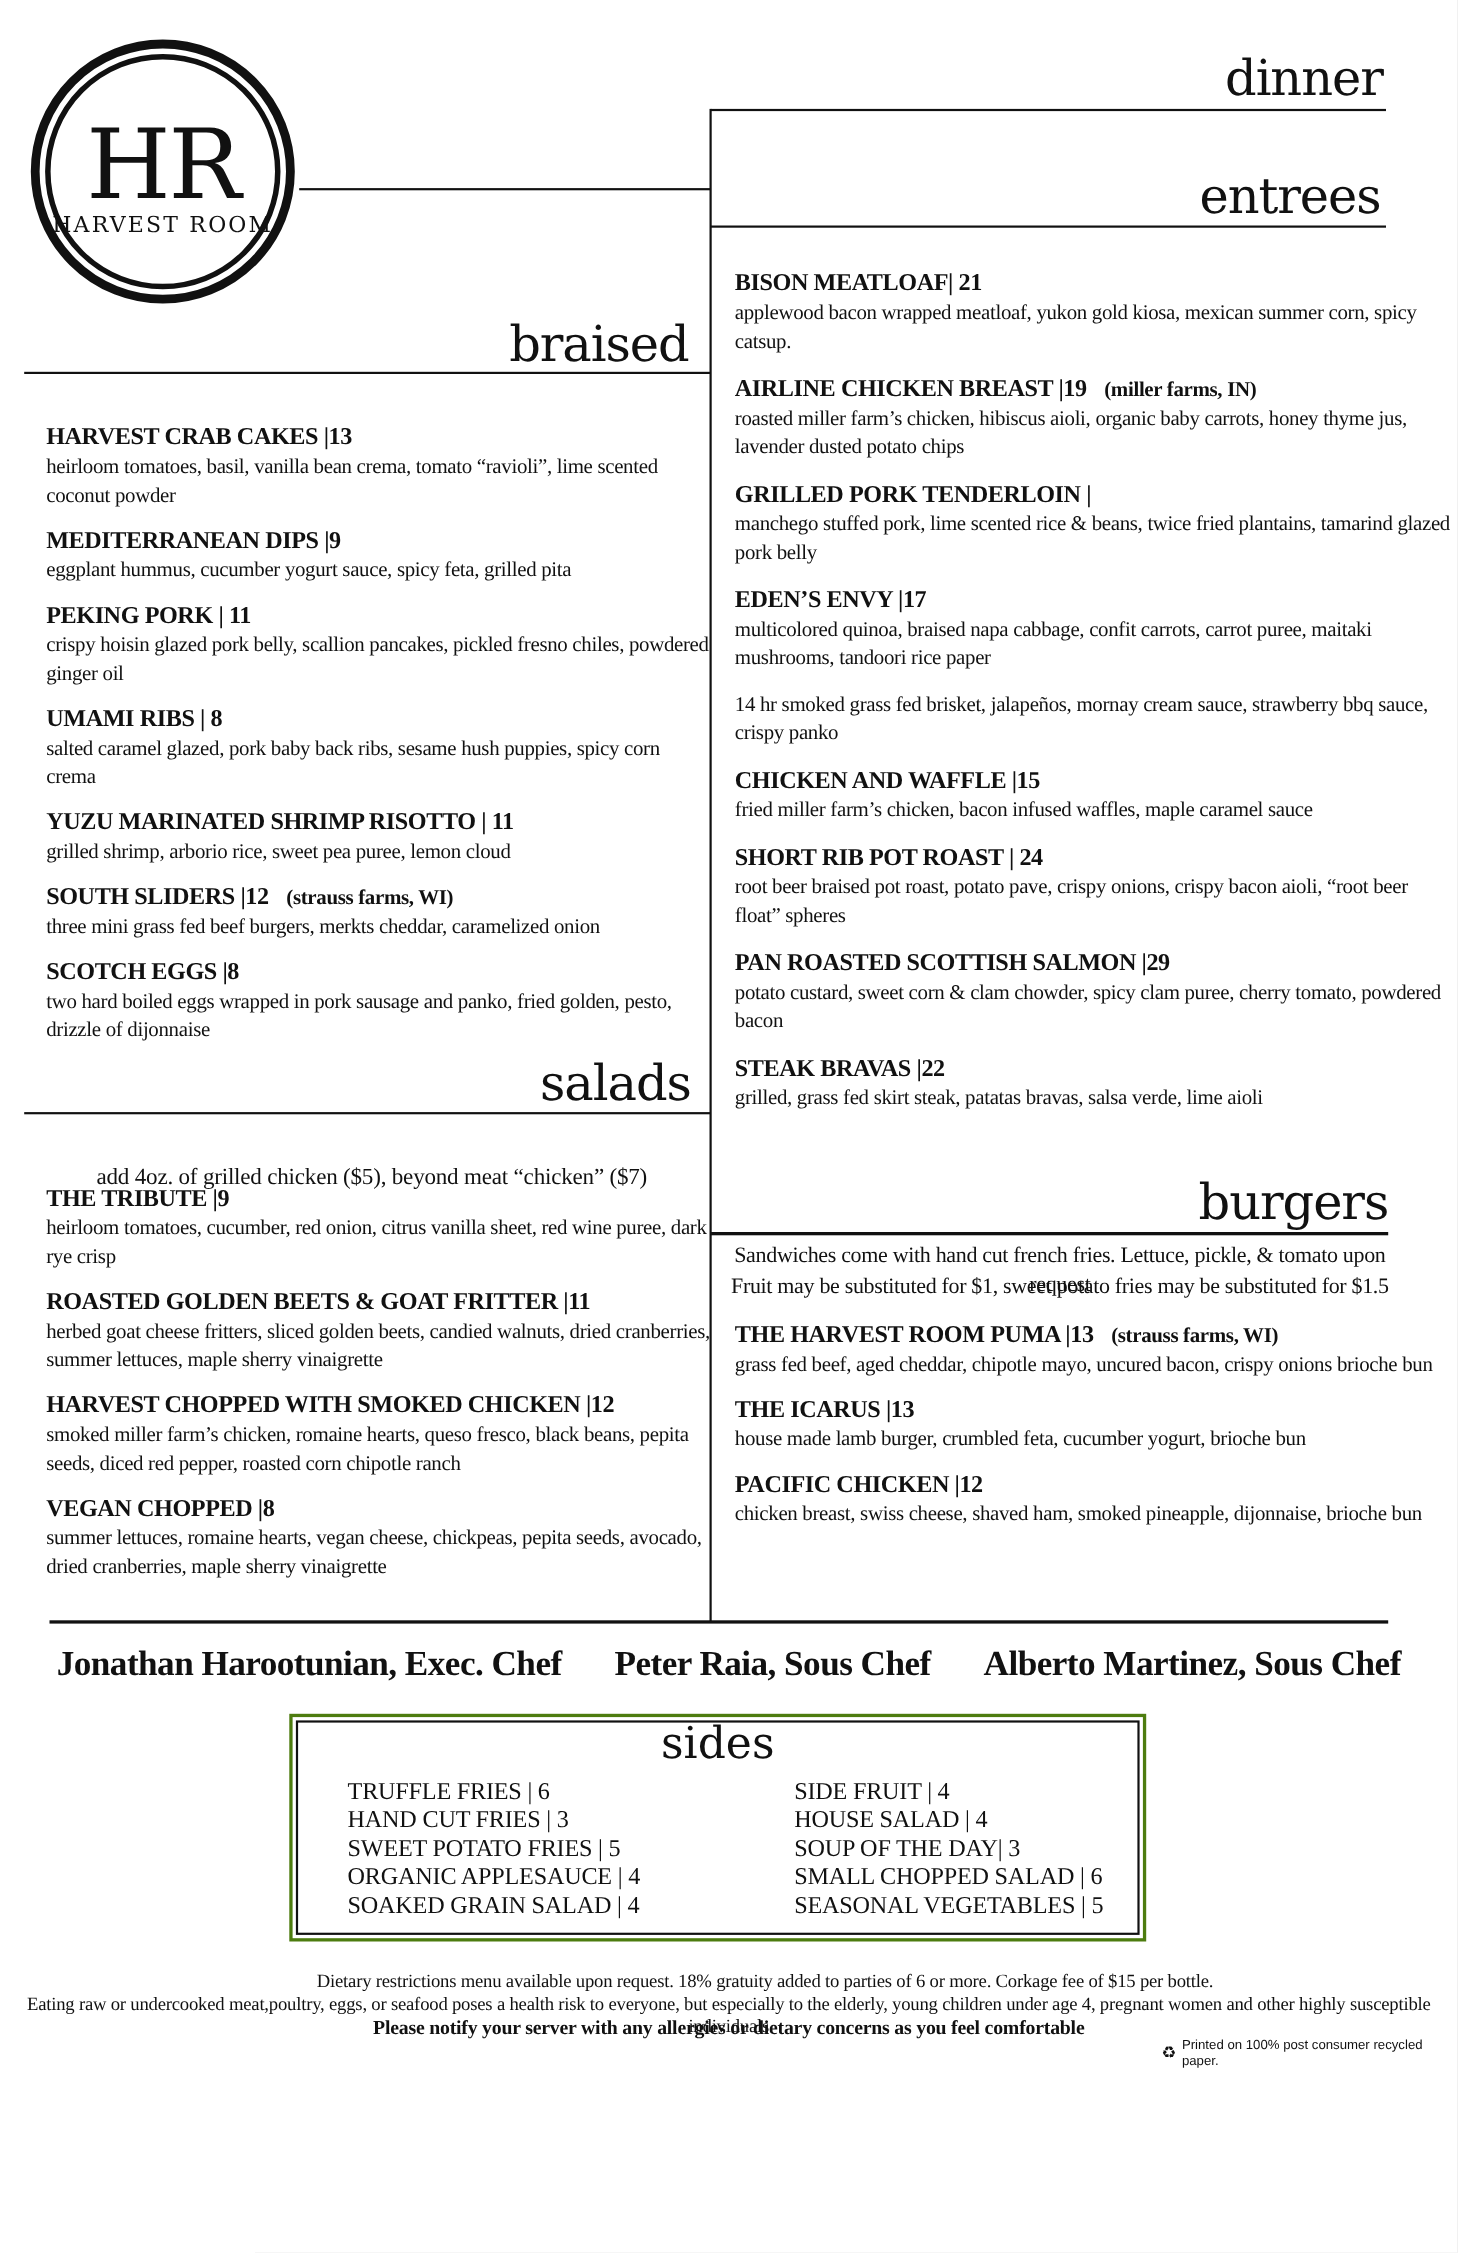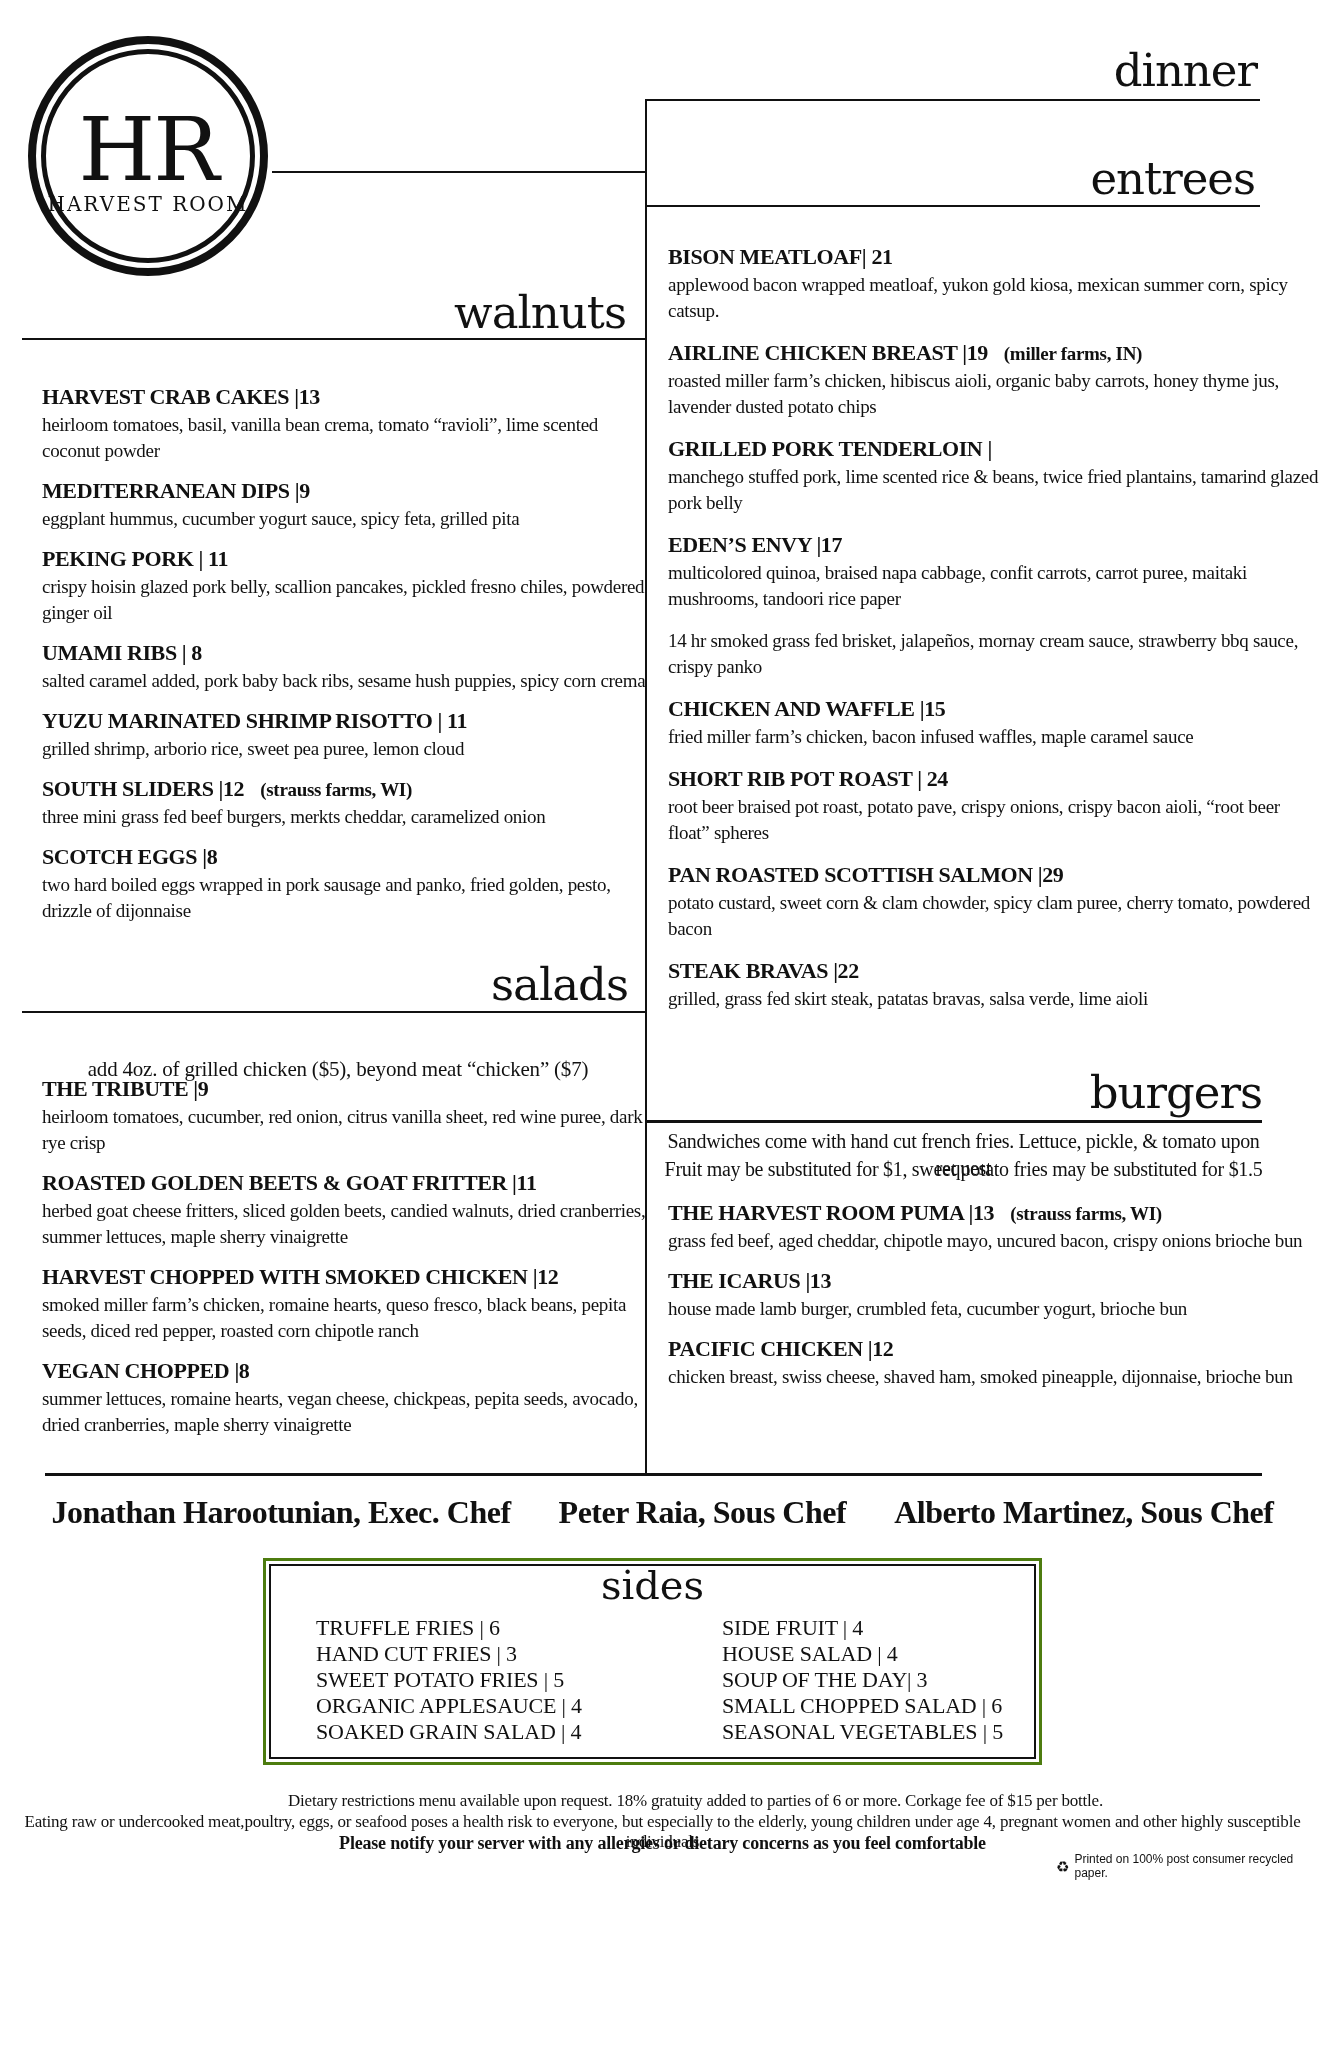--- a/index.html
+++ b/index.html
@@ -73,21 +73,21 @@
   <div class="vr" style="left:645px;top:99px;height:1376px;"></div>
   <div class="hr" style="left:646px;top:99px;width:614px;"></div>
   <div class="hr" style="left:646px;top:205px;width:614px;"></div>
   <div class="hr" style="left:22px;top:338px;width:624px;"></div>
   <div class="hr" style="left:22px;top:1011px;width:624px;"></div>
   <div class="hr" style="left:646px;top:1120px;width:616px;height:3px;"></div>
   <div class="hr" style="left:45px;top:1473px;width:1217px;height:3px;"></div>
 
   <div class="section-heading align-right" style="right:68px;top:48px;">dinner</div>
   <div class="section-heading align-right" style="right:70px;top:156px;">entrees</div>
-  <div class="section-heading align-right" style="right:699px;top:290px;">walnuts</div>
+  <div class="section-heading align-right" style="right:699px;top:290px;">braised</div>
   <div class="section-heading align-right" style="right:697px;top:962px;">salads</div>
   <div class="section-heading align-right" style="right:63px;top:1070px;">burgers</div>
 
   <div class="col" style="left:42px;top:384px;width:605px;">
 
       <div class="item">
         <div><span class="item-title">HARVEST CRAB CAKES |13</span><span class="item-annotation"></span></div>
         <div class="item-desc">heirloom tomatoes, basil, vanilla bean crema, tomato “ravioli”, lime scented coconut powder</div>
       </div>
 
@@ -96,21 +96,21 @@
         <div class="item-desc">eggplant hummus, cucumber yogurt sauce, spicy feta, grilled pita</div>
       </div>
 
       <div class="item">
         <div><span class="item-title">PEKING PORK | 11</span><span class="item-annotation"></span></div>
         <div class="item-desc">crispy hoisin glazed pork belly, scallion pancakes, pickled fresno chiles, powdered ginger oil</div>
       </div>
 
       <div class="item">
         <div><span class="item-title">UMAMI RIBS | 8</span><span class="item-annotation"></span></div>
-        <div class="item-desc">salted caramel added, pork baby back ribs, sesame hush puppies, spicy corn crema</div>
+        <div class="item-desc">salted caramel glazed, pork baby back ribs, sesame hush puppies, spicy corn crema</div>
       </div>
 
       <div class="item">
         <div><span class="item-title">YUZU MARINATED SHRIMP RISOTTO | 11</span><span class="item-annotation"></span></div>
         <div class="item-desc">grilled shrimp, arborio rice, sweet pea puree, lemon cloud</div>
       </div>
 
       <div class="item">
         <div><span class="item-title">SOUTH SLIDERS |12</span><span class="item-annotation">(strauss farms, WI)</span></div>
         <div class="item-desc">three mini grass fed beef burgers, merkts cheddar, caramelized onion</div>

